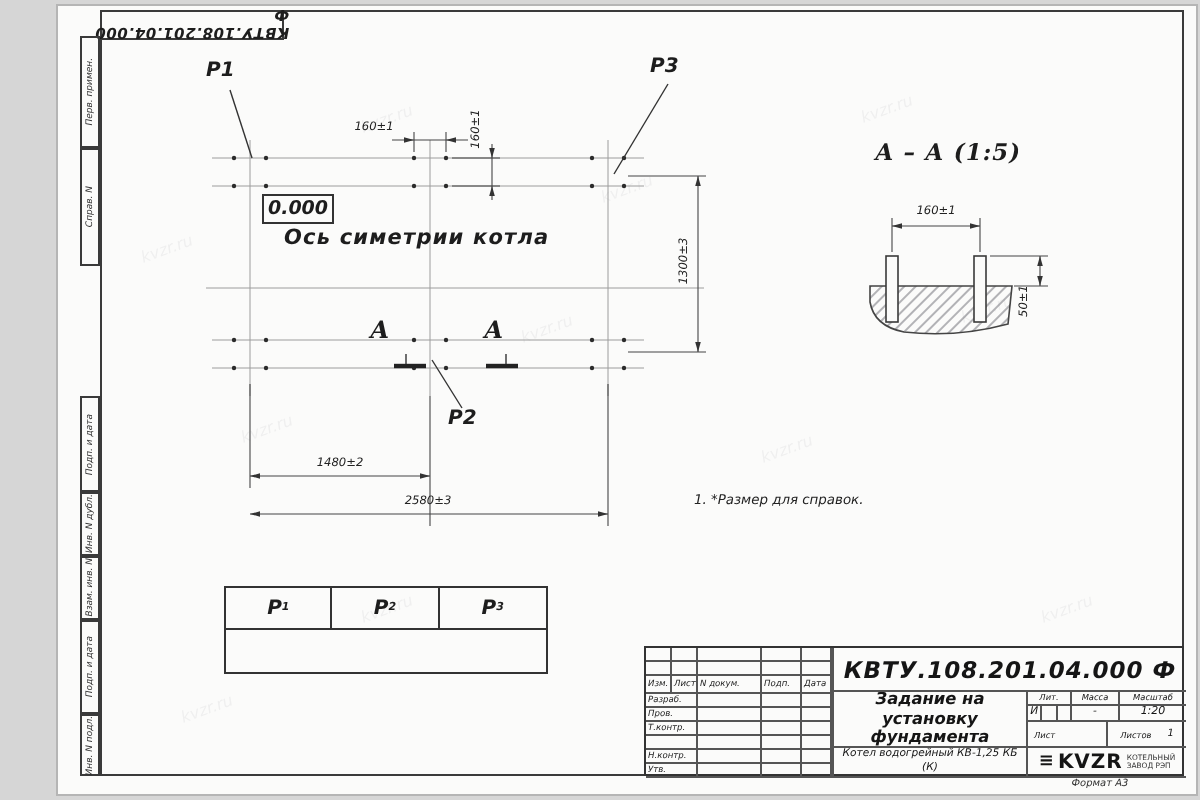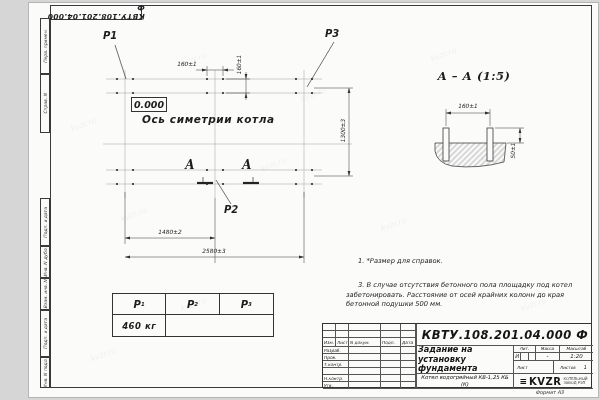--- a/index.html
+++ b/index.html
@@ -18,21 +18,21 @@
   .dim{font:italic 5.8px "DejaVu Sans",sans-serif;text-align:center;color:#222}
   .rot{transform:rotate(-90deg)}
   .ptlabel{font:italic 600 10px "DejaVu Sans",sans-serif}
   .elev{left:131px;top:97px;width:36px;height:15px;border:1px solid #333;box-sizing:border-box;
         display:flex;align-items:center;justify-content:center;font:italic 600 9.5px "DejaVu Sans",sans-serif}
   .axis{left:142px;top:113px;font:italic 600 10.5px "DejaVu Sans",sans-serif;letter-spacing:.6px}
   .sectA{font:italic 700 12px "DejaVu Serif",serif}
   .sect-title{left:430px;top:69px;width:88px;text-align:center;
         font:italic 700 11.5px "DejaVu Serif",serif;letter-spacing:.5px}
   .notes{left:331px;top:242px;width:262px}
-  .notes p{margin:15px;font:italic 6.7px "DejaVu Sans",sans-serif;line-height:1.38;text-indent:12px;color:#222}
+  .notes p{margin:4px;font:italic 6.7px "DejaVu Sans",sans-serif;line-height:1.38;text-indent:12px;color:#222}
   .ltable{left:112px;top:293px;width:162px;height:44px;border:1.1px solid #333;box-sizing:border-box;
         display:grid;grid-template-columns:1fr 1fr 1fr;grid-template-rows:1fr 1fr}
   .ltable>div{border-right:0.8px solid #333;border-bottom:0.8px solid #333;display:flex;
         align-items:center;justify-content:center}
   .ltable>div:nth-child(3n){border-right:none}
   .ltable>div:nth-child(n+4){border-bottom:none}
   .ltable .hd{font:italic 600 10px "DejaVu Sans",sans-serif}
   .ltable .hd sub{font-size:5.5px}
   .ltable .val{font:italic 600 8.5px "DejaVu Sans",sans-serif;letter-spacing:.5px}
   .tb{left:322px;top:323px;width:270px;height:65px;border:1.3px solid #333;box-sizing:border-box}
@@ -207,37 +207,35 @@
 
 <div class="abs sectA" style="left:185px;top:158px">А</div>
 <div class="abs sectA" style="left:242px;top:158px">А</div>
 
 <div class="abs sect-title">А – А (1:5)</div>
 <div class="abs dim" style="left:450px;top:103px;width:36px">160±1</div>
 <div class="abs dim rot" style="left:501px;top:146px;width:26px;height:9px">50±1</div>
 
 <div class="abs notes">
   <p>1. *Размер для справок.</p>
-  <p>3. В случае отсутствия бетонного пола площадку под котел забетонировать. Расстояние от осей крайних колонн до края бетонной подушки 500 мм.</p>
 </div>
 
 <div class="abs ltable">
   <div class="hd">
       <span>P</span>
       <sub>1</sub>
     </div>
   <div class="hd">
       <span>P</span>
       <sub>2</sub>
     </div>
   <div class="hd">
       <span>P</span>
       <sub>3</sub>
     </div>
-  <div class="val">460 кг</div>
 </div>
 
 <div class="abs tb">
   <div class="tb-left">
     <div class="c"></div>
       <div class="c"></div>
       <div class="c"></div>
       <div class="c"></div>
       <div class="c"></div>
     <div class="c"></div>
@@ -271,21 +269,21 @@
       <div class="c"></div>
       <div class="c"></div>
     <div class="c" style="grid-column:1/3">Утв.</div>
       <div class="c"></div>
       <div class="c"></div>
       <div class="c"></div>
   </div>
 
   <div class="cell" style="left:93px;top:0;width:177px;height:22px;font:italic 600 11.5px 'DejaVu Sans',sans-serif;letter-spacing:.5px">КВТУ.108.201.04.000 Ф</div>
 
-  <div class="cell" style="left:93px;top:22px;width:97px;height:28px;font:italic 600 8.2px 'DejaVu Sans',sans-serif;text-align:left;line-height:1.15;padding:1px">Задание на установку фундамента</div>
+  <div class="cell" style="left:93px;top:22px;width:97px;height:28px;font:italic 600 8.2px 'DejaVu Sans',sans-serif;text-align:center;line-height:1.15;padding:1px">Задание на установку фундамента</div>
 
   <div class="cell" style="left:93px;top:50px;width:97px;height:15px;font:italic 5.3px 'DejaVu Sans',sans-serif;text-align:center;line-height:1.3;padding:1px">Котел водогрейный КВ-1,25 КБ (К)</div>
 
   <div class="cell" style="left:190px;top:22px;width:22px;height:6.5px;font-size:4.2px">Лит.</div>
   <div class="cell" style="left:212px;top:22px;width:24px;height:6.5px;font-size:4.2px">Масса</div>
   <div class="cell" style="left:236px;top:22px;width:34px;height:6.5px;font-size:4.2px">Масштаб</div>
 
   <div class="cell" style="left:190px;top:28.5px;width:7.3px;height:8.5px;font-size:5.3px">И</div>
   <div class="cell" style="left:197.3px;top:28.5px;width:7.3px;height:8.5px"></div>
   <div class="cell" style="left:204.6px;top:28.5px;width:7.4px;height:8.5px"></div>

